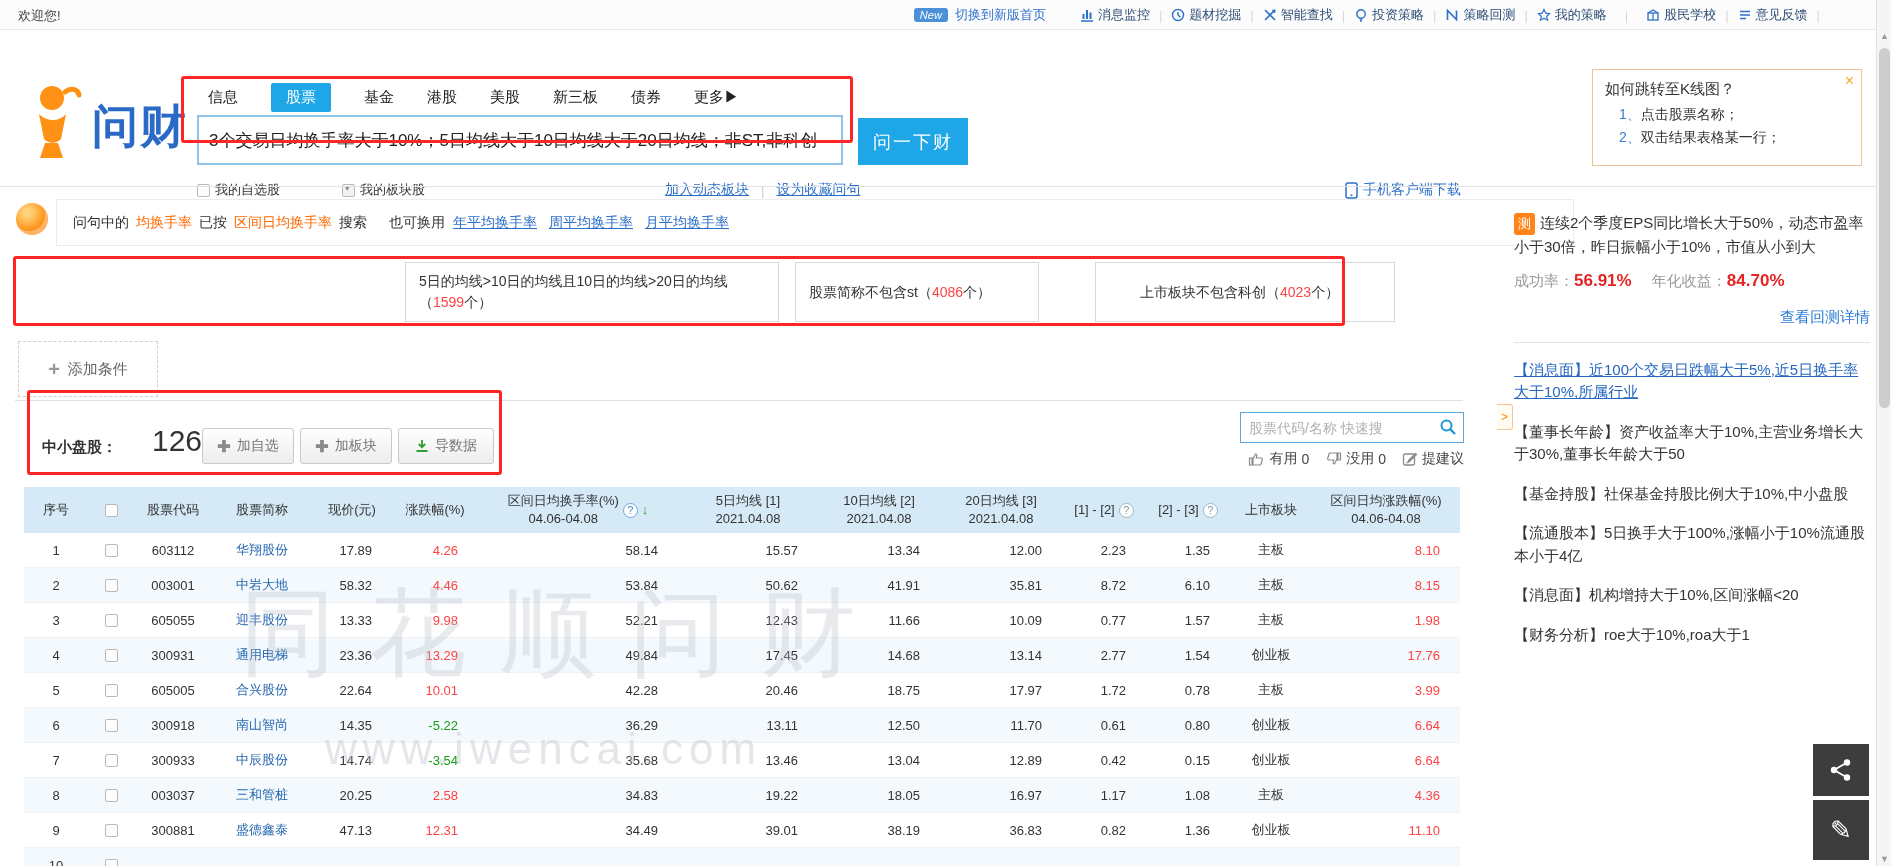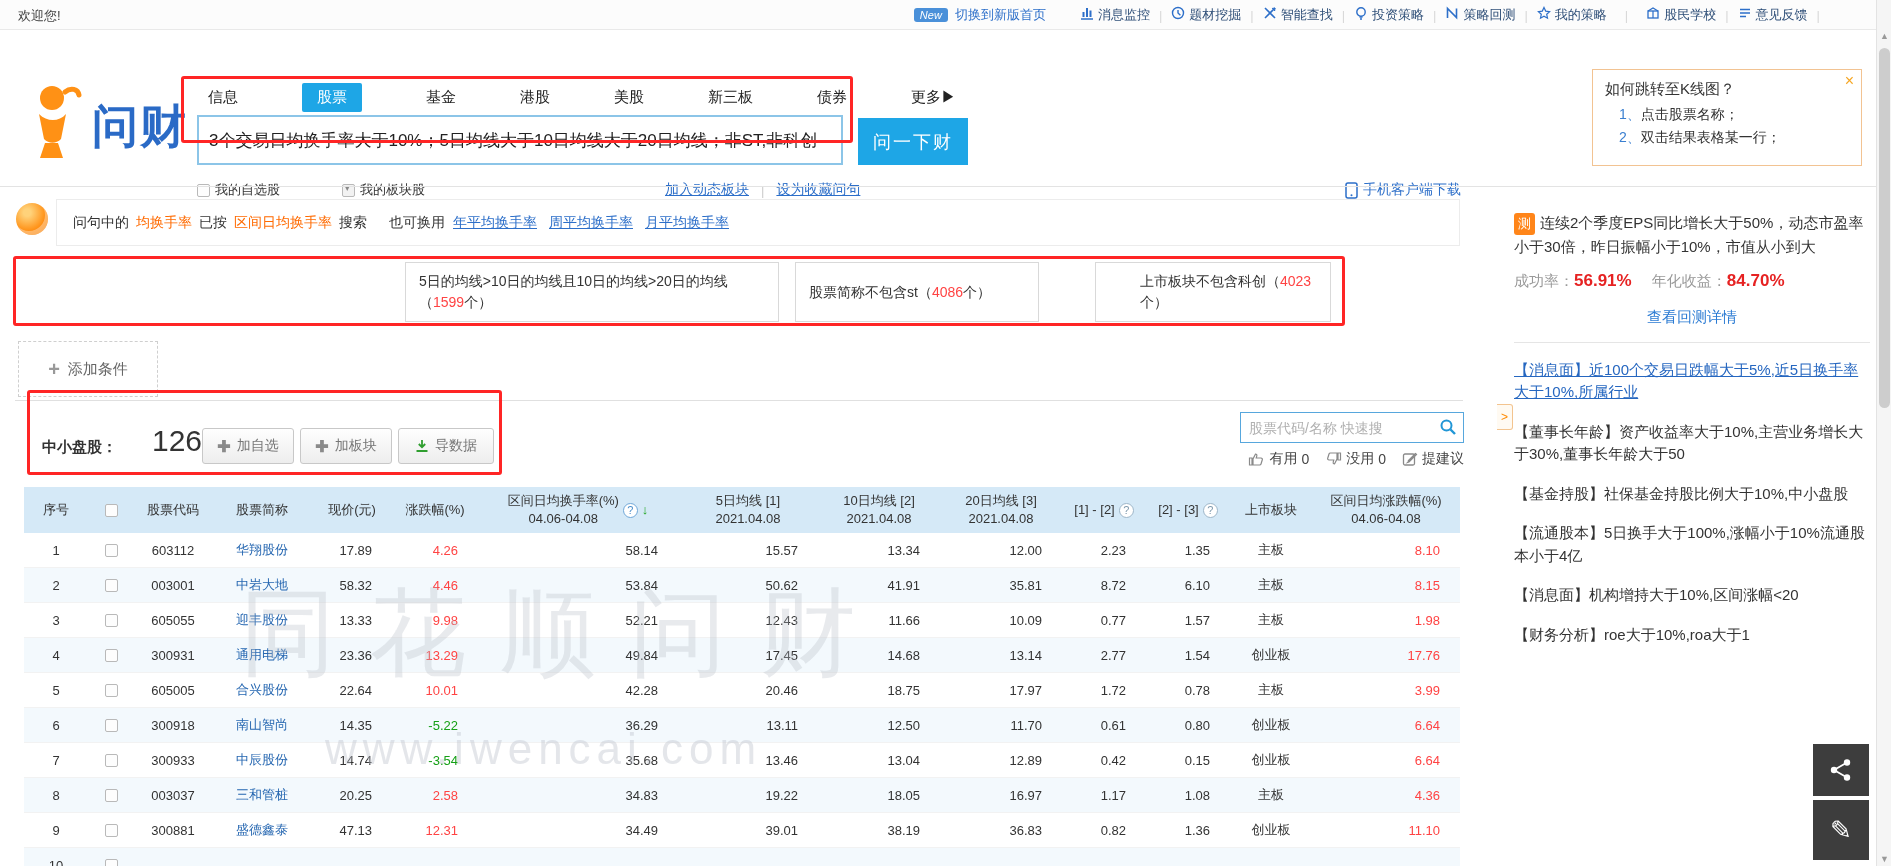--- a/index.html
+++ b/index.html
@@ -6,31 +6,31 @@
   html,body { width:1891px; height:866px; background:#fff; font-family:"Liberation Sans", sans-serif; }
   #app { position:relative; width:1891px; height:866px; overflow:hidden; background:#fff; }
   a { text-decoration:none; cursor:pointer; }
 
   
   .topbar { position:absolute; left:0; top:0; width:1891px; height:30px; background:#fcfcfc; border-bottom:1px solid #e9e9e9; font-size:13px; color:#555; }
   .welcome { position:absolute; left:18px; top:7px; color:#444; }
   .top-right { position:absolute; right:64px; top:0; height:30px; display:flex; align-items:center; }
   .new-badge { background:#4a90d9; color:#fff; font-style:italic; font-size:11px; padding:1px 6px; border-radius:3px; margin-right:7px; }
   .tlink { color:#2d6fc9; }
-  .titem { display:flex; color:#2f4f78; margin:8px 2px; }
+  .titem { display:flex; align-items:center; color:#2f4f78; margin:8px 2px; }
   .titem .ticon { margin-right:4px; display:inline-flex; color:#2d6fc9; }
   .tsep { color:#d8d8d8; margin:0 7px; }
   .tsep.wide { margin:0 16px; }
 
   
   .header { position:absolute; left:0; top:31px; width:1891px; height:155px; background:#fff; }
   .hr-divider { position:absolute; left:0; top:186px; width:1876px; border-top:1px solid #e3e3e3; }
   .logo { position:absolute; left:26px; top:52px; display:flex; align-items:center; }
   .logo-word { font-size:46px; font-weight:900; color:#2a6ac6; letter-spacing:2px; margin-left:6px; }
-  .nav { position:absolute; left:208px; top:52px; display:flex; align-items:center; gap:64px; font-size:15px; color:#222; }
+  .nav { position:absolute; left:208px; top:52px; display:flex; align-items:center; gap:33px; font-size:15px; color:#222; }
   .nav a { color:#222; }
   .nav a.active { background:#1ea6e6; color:#fff; padding:5px 15px; border-radius:2px; }
   .q-input { position:absolute; left:197px; top:84px; width:646px; height:50px; border:2px solid #8cc5e8; font-size:17px; color:#222; padding:0 10px; outline:none; font-family:"Liberation Sans",sans-serif; }
   .ask-btn { position:absolute; left:858px; top:87px; width:110px; height:47px; background:#1ea6e6; color:#fff; font-size:18px; border:none; cursor:pointer; letter-spacing:2px; }
   .sub-row { position:absolute; left:197px; top:150px; display:flex; align-items:center; font-size:13px; color:#333; }
   .cb { display:inline-block; width:13px; height:13px; border:1px solid #b9b9b9; background:#fdfdfd; border-radius:2px; vertical-align:-2px; }
   .cb.dd { position:relative; background:#f2f2f2; }
   .cb.dd:after { content:"▾"; position:absolute; left:2px; top:-2px; font-size:9px; color:#888; }
   .sub-row label { margin:0 0 0 5px; }
   .sub-gap { width:62px; }
@@ -39,31 +39,31 @@
   .app-dl { position:absolute; left:1345px; top:150px; display:flex; align-items:center; gap:5px; color:#2d6fc9; font-size:14px; }
 
   
   .ktip { position:absolute; left:1592px; top:38px; width:270px; height:97px; border:1px solid #f2c392; background:#fff; padding:10px 12px; font-size:14px; color:#333; }
   .ktip-close { position:absolute; right:7px; top:2px; color:#f5a623; font-size:16px; cursor:pointer; }
   .ktip-title { font-size:15px; margin-bottom:4px; }
   .ktip-line { padding-left:14px; line-height:1.65; }
   .ktip-num { color:#3a7fd0; }
 
   
-  .interp-box { position:absolute; left:56px; top:199px; width:1404px; height:47px; border:1px solid #ececec; background:#fff; display:flex; align-items:center; padding-left:16px; font-size:14px; color:#333; gap:4px; }
+  .interp-box { position:absolute; left:56px; top:199px; width:1518px; height:47px; border:1px solid #ececec; background:#fff; display:flex; align-items:center; padding-left:16px; font-size:14px; color:#333; gap:4px; }
   .interp-mascot { position:absolute; left:16px; top:203px; width:34px; height:38px; }
   .mascot-ball { width:32px; height:32px; border-radius:50%; background:radial-gradient(circle at 35% 30%, #ffd27a 12%, #ff9015 60%, #f07800); box-shadow:inset -3px -4px 0 rgba(255,255,255,.35); }
   .orange-t { color:#ff6a00; margin:0 3px; }
   .interp-links { margin-left:4px; display:flex; gap:12px; }
   .chip { position:absolute; top:262px; height:60px; border:1px solid #d9d9d9; background:#fff; display:flex; align-items:center; padding:6px 13px; font-size:14px; color:#333; line-height:1.5; }
   .chip .red { color:#ff4343; }
   .chip1 { left:22px; width:358px; }
   .chip2 { left:405px; width:374px; }
   .chip3 { left:795px; width:244px;align-items:center; }
-  .chip4 { left:1095px; width:236px;padding-left:44px; }
+  .chip4 { left:1095px; width:300px;padding-left:44px; }
 
   .add-cond { position:absolute; left:18px; top:341px; width:140px; height:56px; border:1px dashed #cfcfcf; display:flex; align-items:center; justify-content:center; gap:8px; color:#666; font-size:15px; cursor:pointer; background:#fff; }
   .add-cond .plus { color:#999; font-size:20px; font-weight:bold; }
 
   
   .panel-top-line { position:absolute; left:15px; top:400px; width:1448px; border-top:1px solid #e0e0e0; }
   .result-label { position:absolute; left:42px; top:438px; font-size:15px; font-weight:bold; color:#333; }
   .result-count { position:absolute; left:152px; top:424px; font-size:30px; color:#333; }
   .tb-btn { position:absolute; top:428px; height:36px; border:1px solid #c8c8c8; border-radius:3px; background:linear-gradient(#fefefe,#ededed); font-size:14px; color:#777; display:flex; align-items:center; justify-content:center; gap:6px; cursor:pointer; }
   .tb-btn .plus { color:#8a8a8a; font-weight:bold; font-size:16px; }
@@ -109,21 +109,21 @@
   .anno-chips { left:13px; top:256px; width:1332px; height:70px; }
   .anno-toolbar { left:27px; top:390px; width:475px; height:85px; }
 
   
   .sidebar { position:absolute; left:1514px; top:199px; width:356px; }
   .sb-title { font-size:18px; font-weight:bold; color:#222; padding-bottom:9px; border-bottom:1px solid #d8d8d8; }
   .sb-feat { margin-top:12px; font-size:15px; color:#333; line-height:1.55; position:relative; }
   .feat-badge { display:inline-block; background:#ff8519; color:#fff; font-size:13px; padding:1px 4px; border-radius:3px; margin-right:5px; }
   .feat-stats { margin-top:10px; font-size:15px; color:#999; }
   .feat-stats b { color:#e62222; font-size:17px; margin-right:16px; }
-  .feat-link { display:block; text-align:center; margin-top:10px; color:#2b7bd3; font-size:15px; }
+  .feat-link { display:block; text-align:right; margin-top:10px; color:#2b7bd3; font-size:15px; }
   .sb-divider { border-top:1px solid #e5e5e5; margin:14px 0 16px; }
   .sb-item { font-size:15px; color:#333; line-height:1.5; margin-bottom:17px; cursor:pointer; }
   .sb-item.link { color:#2667c0; text-decoration:underline; }
 
   
   .float-btn { position:absolute; width:56px; height:52px; background:#3d3d3d; display:flex; align-items:center; justify-content:center; z-index:30; cursor:pointer; }
   .share-btn { left:1813px; top:744px; }
   .edit-btn { left:1813px; top:800px; height:60px; }
   .edit-btn span { color:#fff; font-size:26px; }
 

